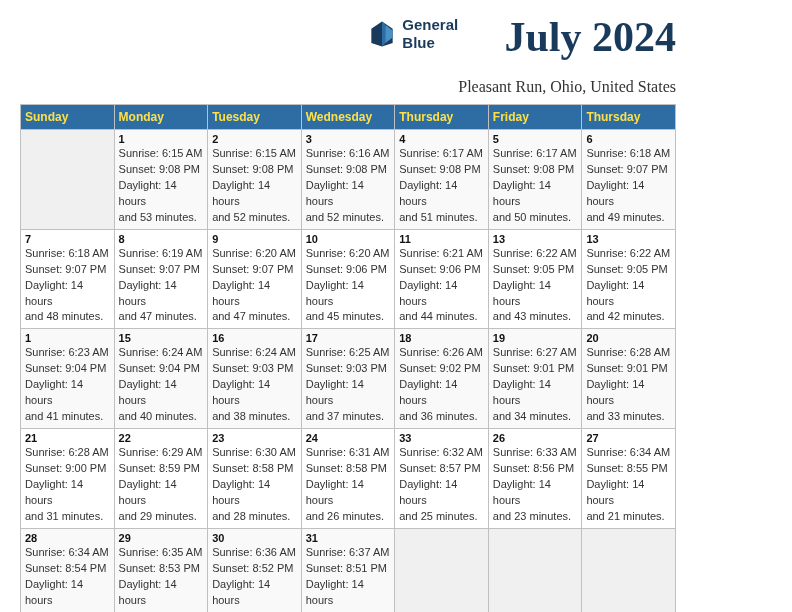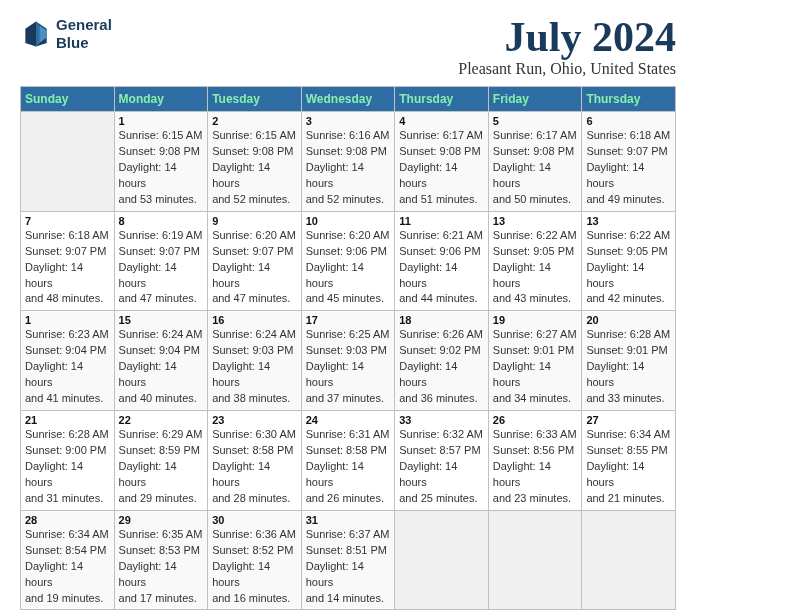--- a/index.html
+++ b/index.html
@@ -9,20 +9,21 @@
       width: 792px;
       height: 612px;
       overflow: hidden;
     }
     .page {
       width: 696px;
       height: 612px;
       padding: 16px 20px 12px 20px;
       display: flex;
       flex-direction: column;
+      align-items: flex-end;
     }
     .header {
       display: flex;
       justify-content: space-between;
       align-items: flex-start;
       margin-bottom: 8px;
     }
     .logo {
       display: flex;
       align-items: center;
@@ -44,31 +45,31 @@
     }
     .month-title {
       font-size: 42px;
       font-weight: bold;
       color: #1a3a5c;
       line-height: 1;
     }
     .location {
       font-size: 16px;
       color: #333;
-      margin-top: 2px;
+      margin-top: 20px;
     }
     .calendar {
       flex: 1;
       border-collapse: collapse;
       width: 100%;
       table-layout: fixed;
     }
     .calendar thead tr th {
       background-color: #2e6da4;
-      color: #86efac;
+      color: #fde047;
       font-size: 12px;
       font-weight: bold;
       padding: 5px 4px;
       text-align: left;
       border: 1px solid #c0c0c0;
     }
     .calendar tbody tr td {
       border: 1px solid #c0c0c0;
       vertical-align: top;
       padding: 3px 4px;

